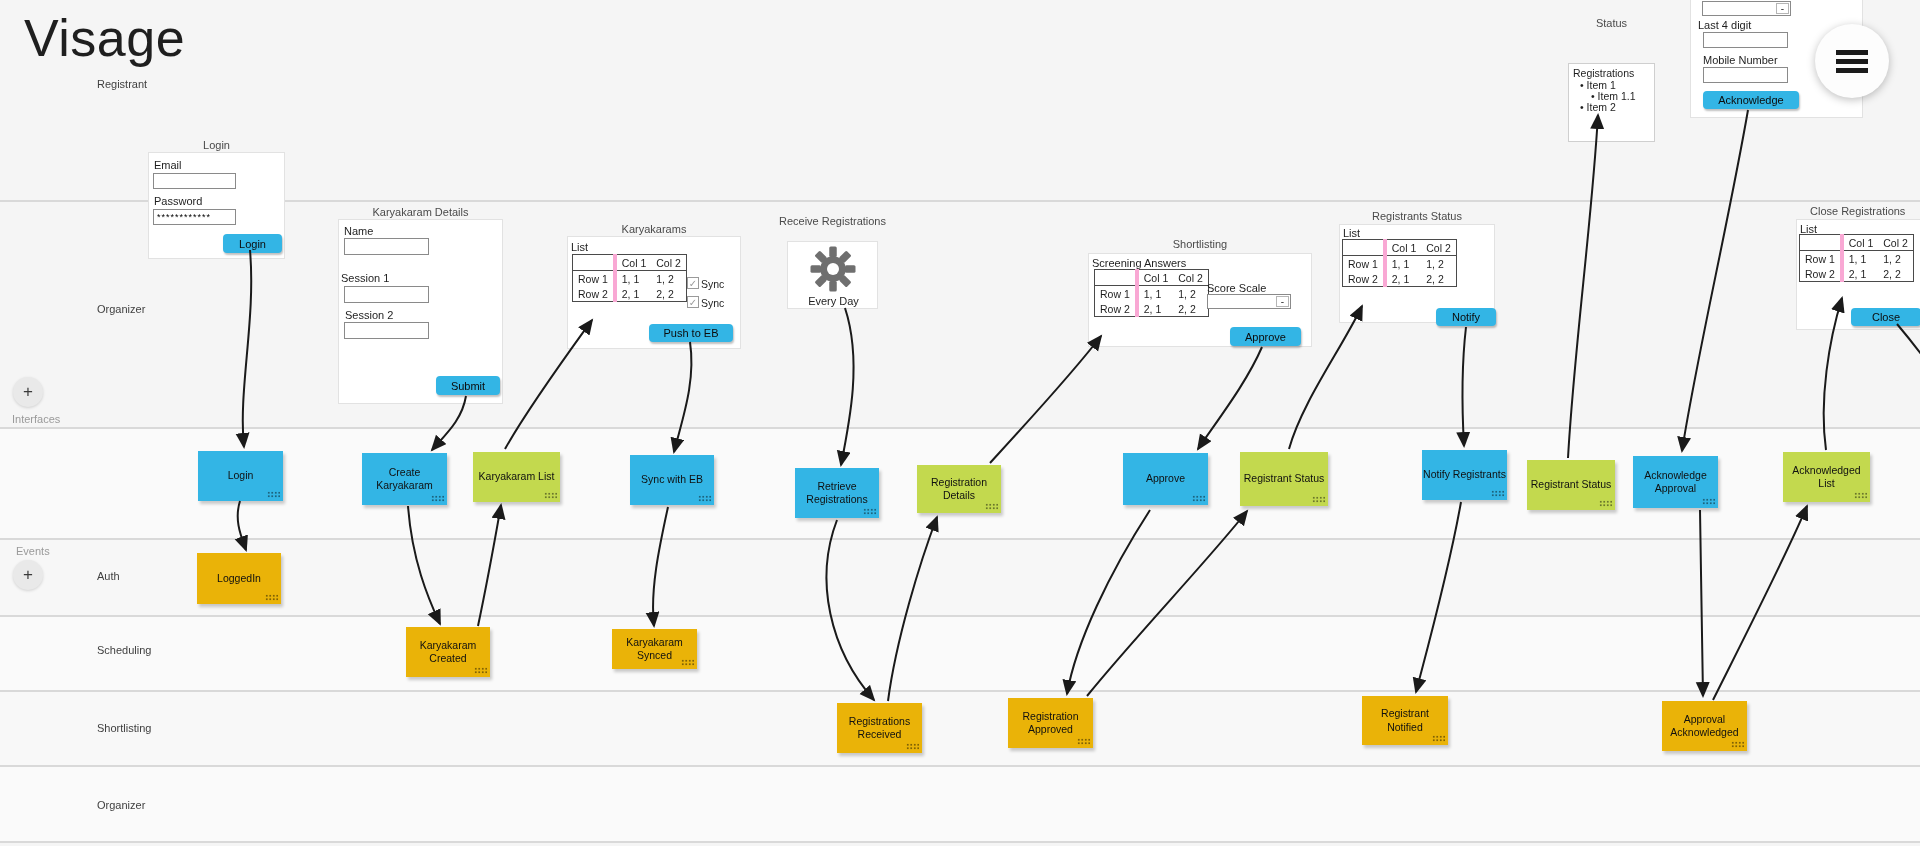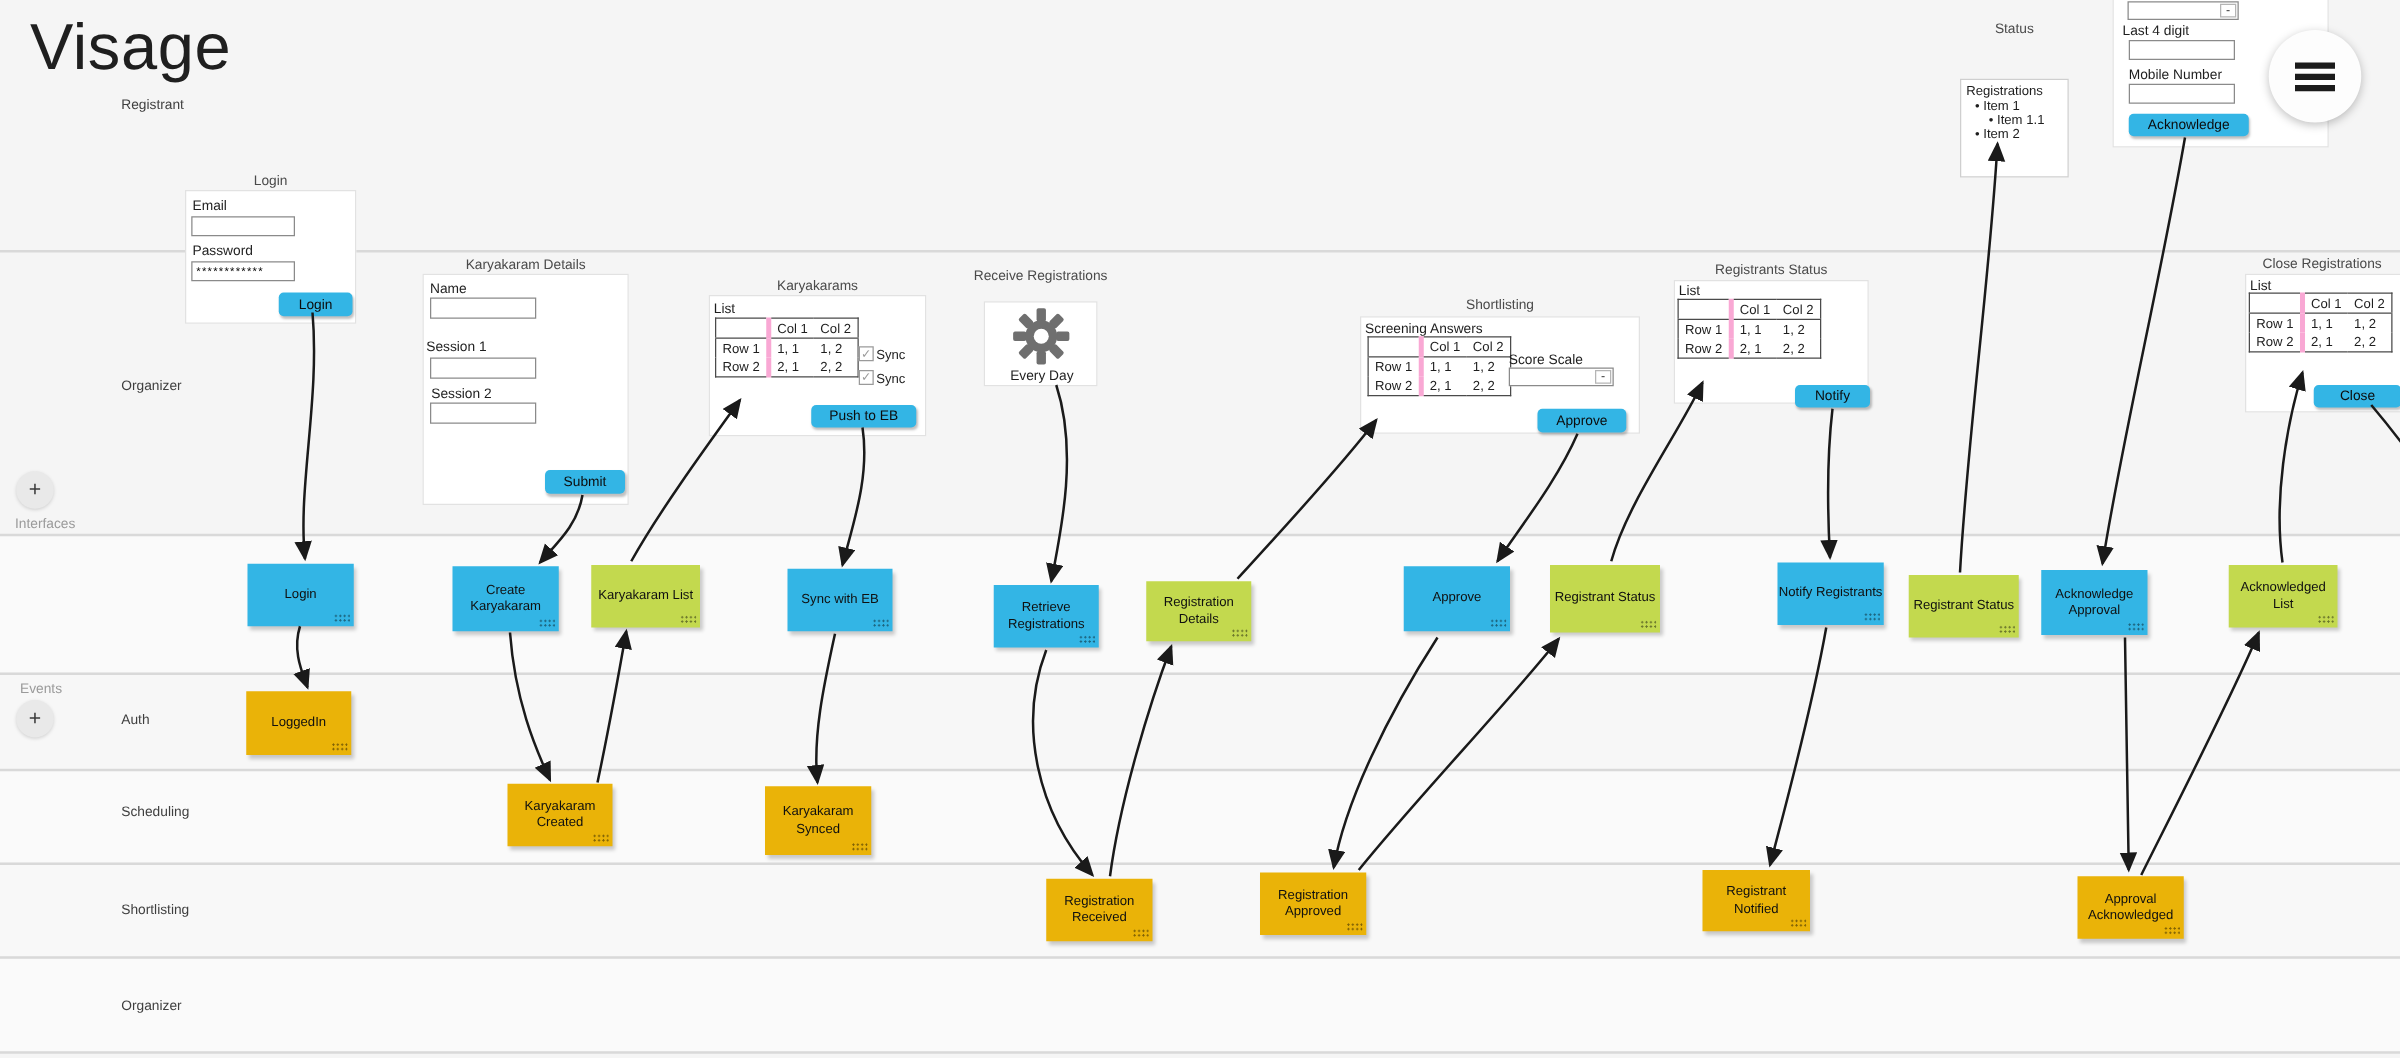--- a/index.html
+++ b/index.html
@@ -308,26 +308,26 @@
     <span class="dots"></span>
   </div>
 <div class="sticky orange" style="left:197px;top:553px;width:84px;height:51px;">
     <span>LoggedIn</span>
     <span class="dots"></span>
   </div>
 <div class="sticky orange" style="left:406px;top:627px;width:84px;height:50px;">
     <span>Karyakaram Created</span>
     <span class="dots"></span>
   </div>
-<div class="sticky orange" style="left:612px;top:629px;width:85px;height:55px;">
+<div class="sticky orange" style="left:612px;top:629px;width:85px;height:40px;">
     <span>Karyakaram Synced</span>
     <span class="dots"></span>
   </div>
 <div class="sticky orange" style="left:837px;top:703px;width:85px;height:50px;">
-    <span>Registration Received</span>
+    <span>Registrations Received</span>
     <span class="dots"></span>
   </div>
 <div class="sticky orange" style="left:1008px;top:698px;width:85px;height:50px;">
     <span>Registration Approved</span>
     <span class="dots"></span>
   </div>
 <div class="sticky orange" style="left:1362px;top:696px;width:86px;height:49px;">
     <span>Registrant Notified</span>
     <span class="dots"></span>
   </div>

